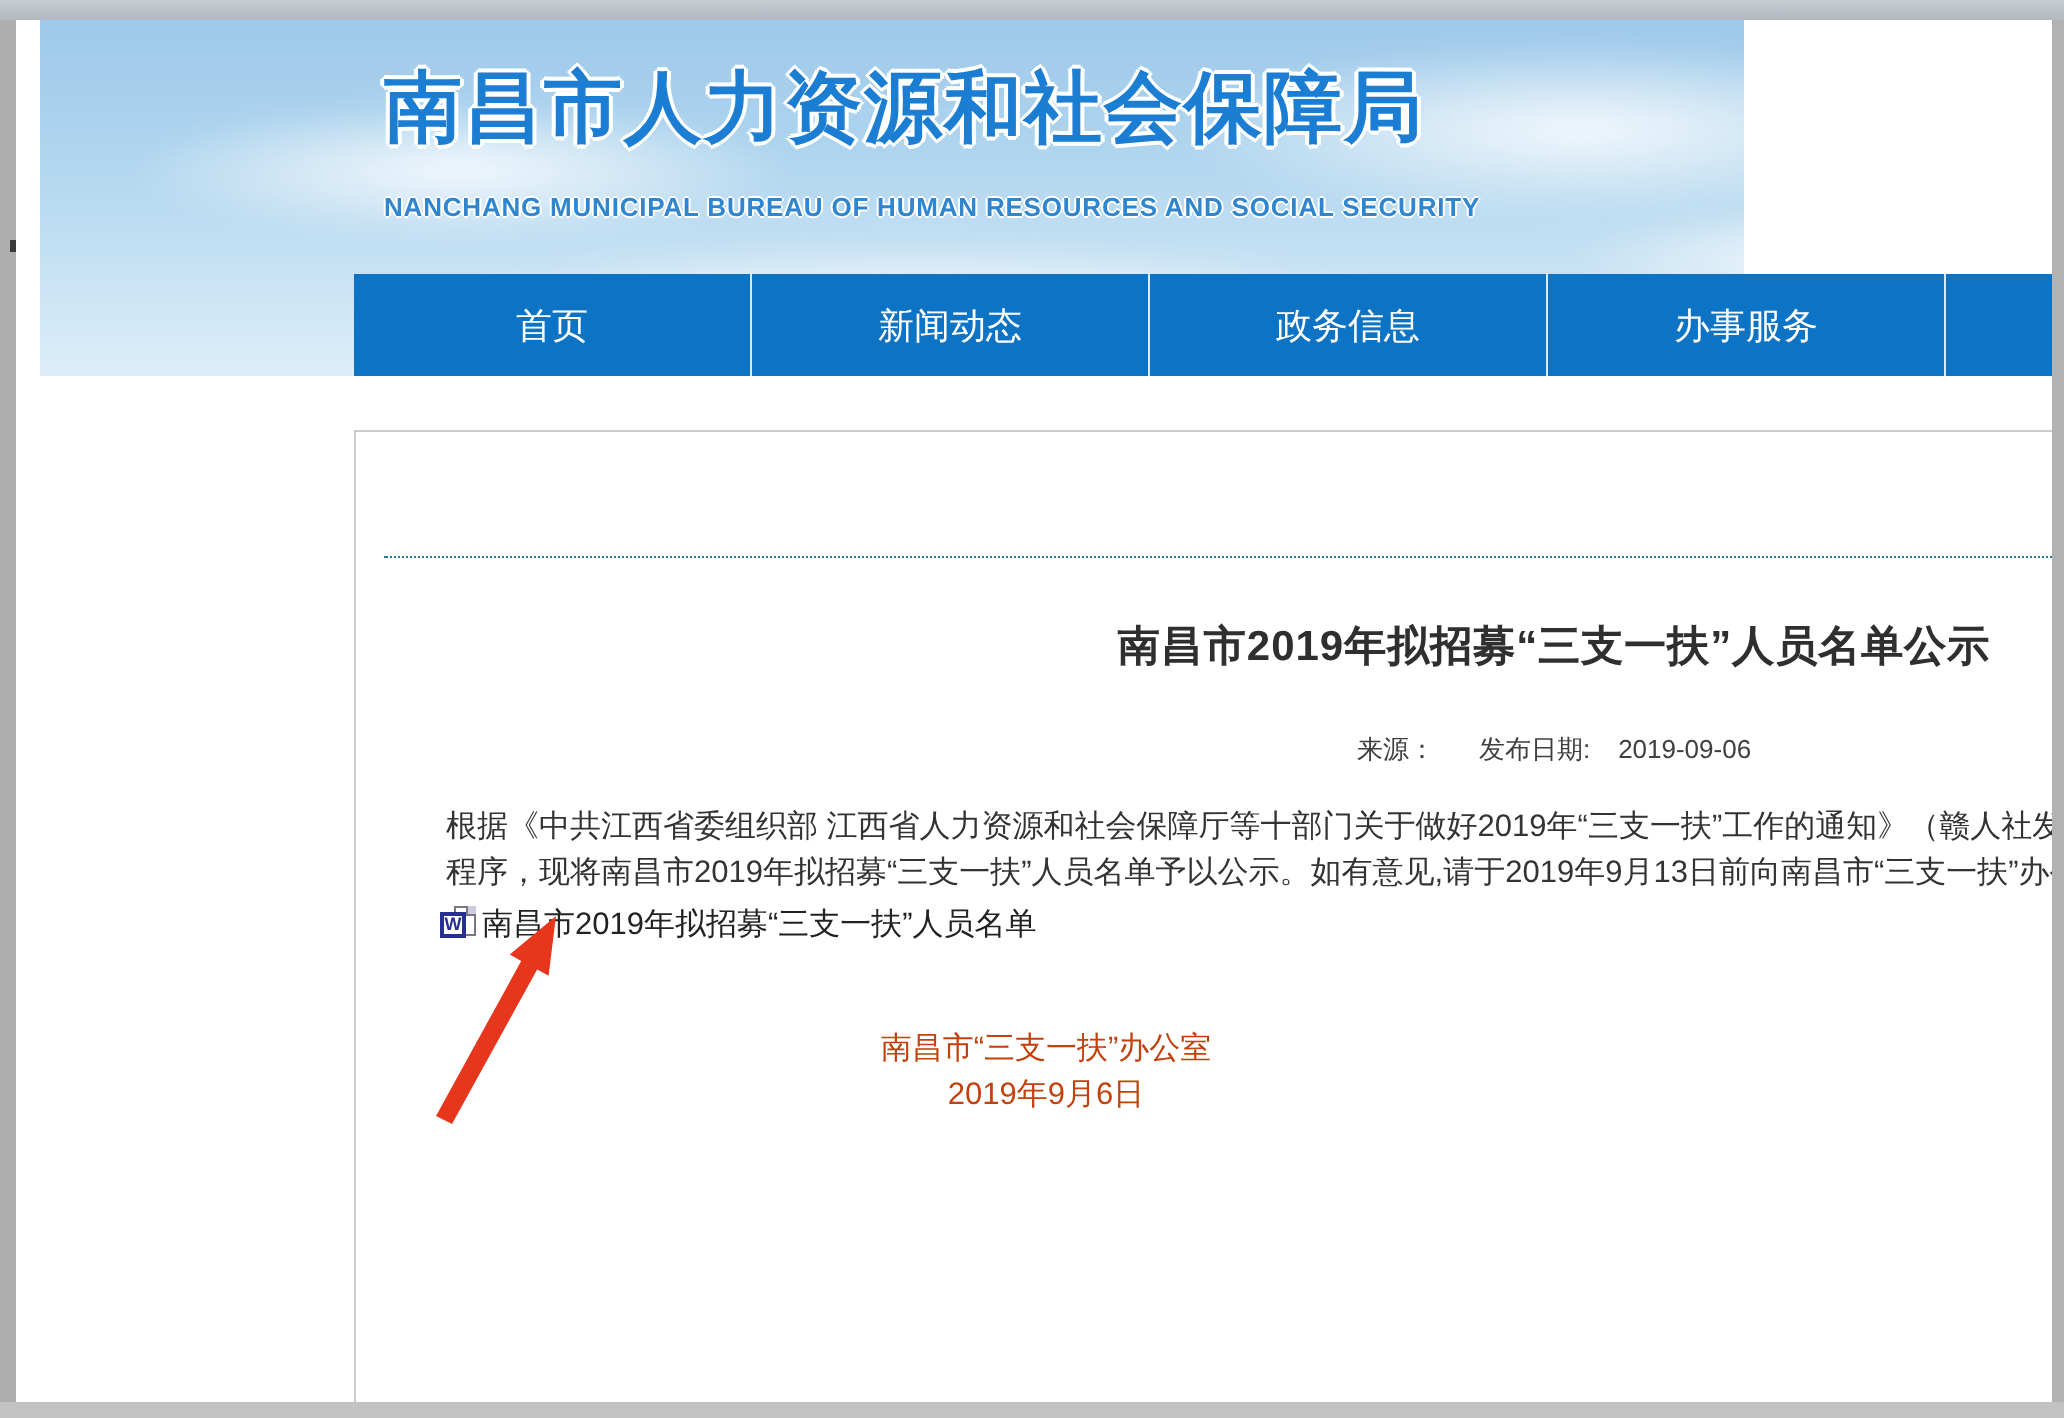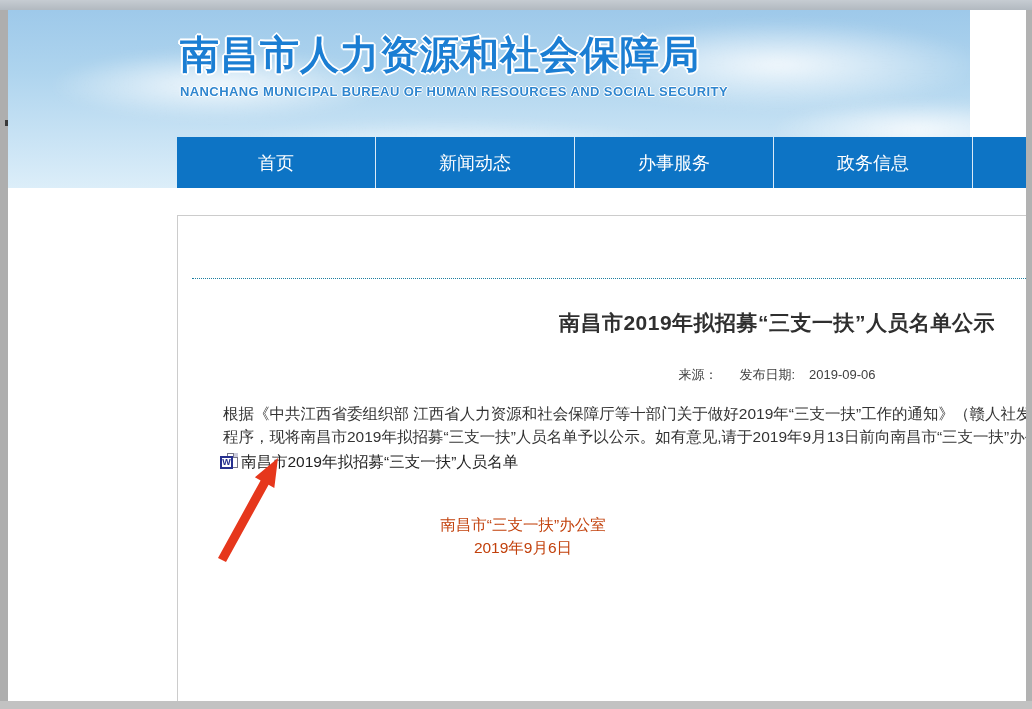--- a/index.html
+++ b/index.html
@@ -13,39 +13,39 @@
                  background:linear-gradient(180deg,#c6ccd2,#b2b9c0); }
   .frame-left  { position:absolute; left:0; top:10px; width:8px; height:691px; background:#aeaeae; }
   .frame-right { position:absolute; left:1026px; top:10px; width:6px; height:691px; background:#b2b2b2; }
   .frame-bottom{ position:absolute; left:0; top:701px; width:1032px; height:8px; background:#c2c2c2; }
 
   
   .viewport { position:absolute; left:8px; top:10px; width:1018px; height:691px;
               background:#ffffff; overflow:hidden; }
 
   
-  .sky { position:absolute; left:0; top:0; width:962px; height:178px;
+  .sky { position:absolute; left:12px; top:0; width:852px; height:178px;
          background:linear-gradient(180deg,#9ec9ea 0%,#aed4ee 35%,#c7e2f4 70%,#dceef9 100%);
          overflow:hidden;padding-left:46px; }
   .cloud { position:absolute; border-radius:50%; filter:blur(6px);
            background:radial-gradient(ellipse at center, rgba(255,255,255,.85) 0%, rgba(255,255,255,0) 70%); }
   .cloud.c1 { left:40px;  top:40px;  width:340px; height:70px; }
   .cloud.c2 { left:560px; top:10px;  width:420px; height:90px; }
   .cloud.c3 { left:180px; top:110px; width:520px; height:70px; }
   .cloud.c4 { left:760px; top:90px;  width:300px; height:60px; }
 
   .site-logo { position:absolute; left:172px; top:22px; cursor:pointer; }
   .site-title-cn {
     font-size:39px; font-weight:bold; color:#1b7ed3; letter-spacing:1px; line-height:46px;
     text-shadow:-2px 0 0 #fff, 2px 0 0 #fff, 0 -2px 0 #fff, 0 2px 0 #fff,
                 -1px -1px 0 #fff, 1px 1px 0 #fff, -1px 1px 0 #fff, 1px -1px 0 #fff;
     white-space:nowrap;
   }
   .site-title-en {
-    margin-top:6px; font-size:13px; font-weight:bold; color:#2f86cf; letter-spacing:.4px;
+    margin-top:18px; font-size:13px; font-weight:bold; color:#2f86cf; letter-spacing:.4px;
     text-shadow:-1px 0 0 #fff, 1px 0 0 #fff, 0 -1px 0 #fff, 0 1px 0 #fff;
     white-space:nowrap;
   }
 
   
   .nav { position:absolute; left:169px; top:127px; width:1200px; height:51px;
          background:#0d74c5; display:flex; }
   .nav-item { width:199px; height:100%; display:flex; align-items:center; justify-content:center;
               color:#ffffff; font-size:18px; cursor:pointer; border-right:1px solid rgba(255,255,255,.85); }
   .nav-item:last-child { border-right:none; }
@@ -110,22 +110,22 @@
       <div class="cloud c4"></div>
       <div class="site-logo">
         <div class="site-title-cn">南昌市人力资源和社会保障局</div>
         <div class="site-title-en">NANCHANG MUNICIPAL BUREAU OF HUMAN RESOURCES AND SOCIAL SECURITY</div>
       </div>
     </div>
 
     <div class="nav">
       <div class="nav-item">首页</div>
       <div class="nav-item">新闻动态</div>
+      <div class="nav-item">政务信息</div>
       <div class="nav-item">办事服务</div>
-      <div class="nav-item">政务信息</div>
       <div class="nav-item"></div>
     </div>
 
     <div class="panel">
 
 
       <div class="dotted-sep"></div>
 
       <div class="article-title">南昌市2019年拟招募“三支一扶”人员名单公示</div>
 

